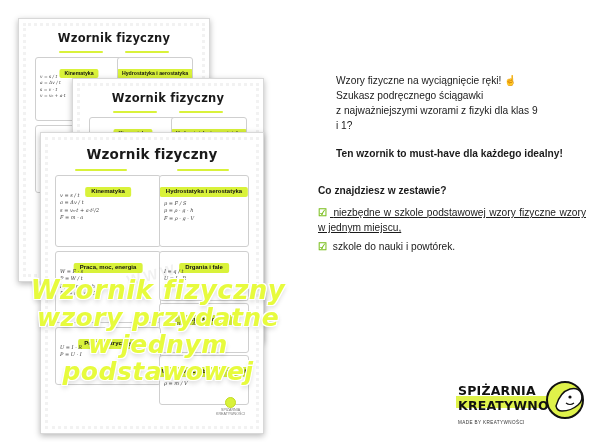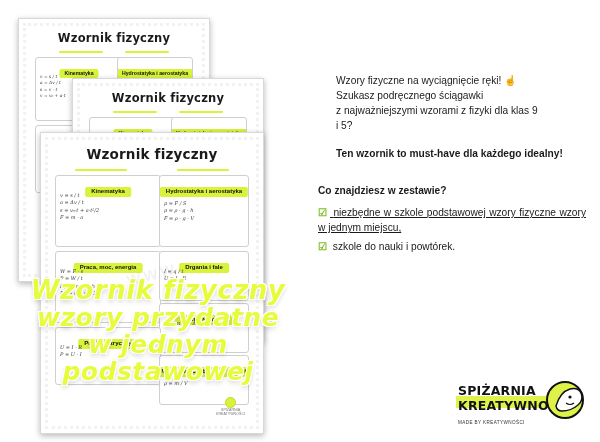--- a/index.html
+++ b/index.html
@@ -359,21 +359,21 @@
   </div>
 
   <div class="right">
     <div class="blk">
       <p>
         <span>Wzory fizyczne na wyciągnięcie ręki!</span>
         <span class="hand">☝</span>
       </p>
       <p>Szukasz podręcznego ściągawki</p>
       <p>z najważniejszymi wzorami z fizyki dla klas 9</p>
-      <p>i 5?</p>
+      <p>i 1?</p>
     </div>
 
     <div class="blk">
       <p class="bold">Ten wzornik to must-have dla każdego idealny!</p>
     </div>
 
     <div style="height:10px;"></div>
 
     <div>
       <p class="bold" style="margin-bottom:7px;">Co znajdziesz w zestawie?</p>

